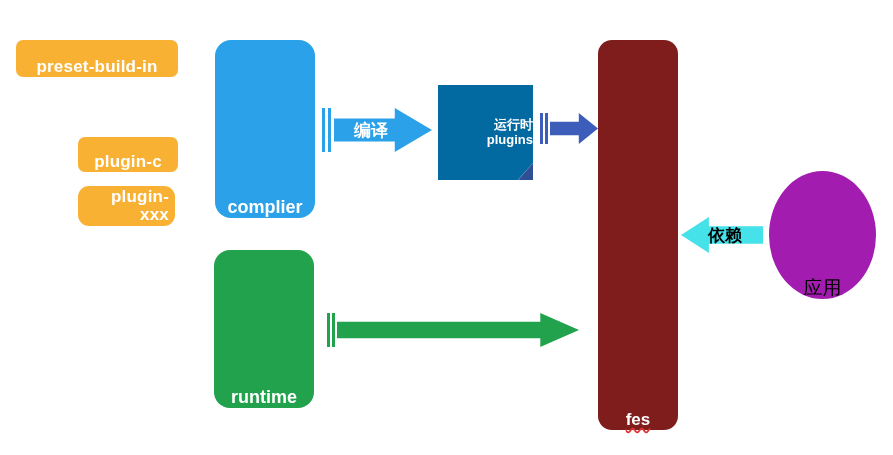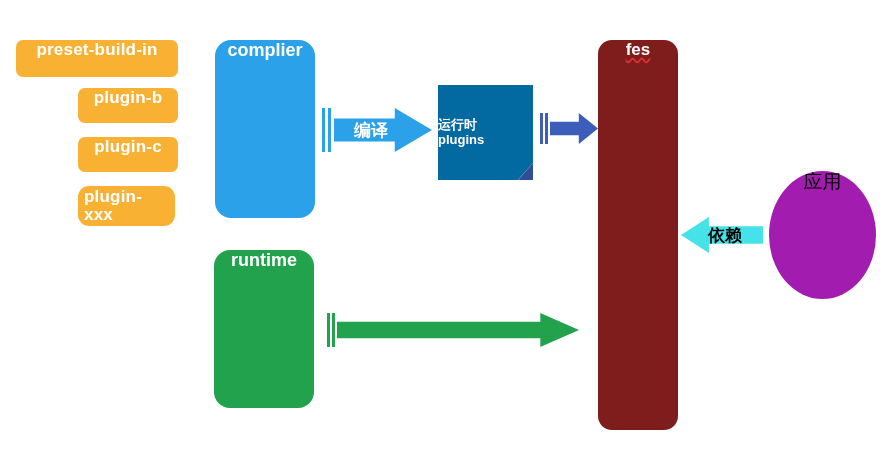--- a/index.html
+++ b/index.html
@@ -16,21 +16,21 @@
     height: 455px;
     background: #ffffff;
     overflow: hidden;
   }
 
   
   .node {
     position: absolute;
     box-sizing: border-box;
     display: flex;
-    align-items: flex-start;
+    align-items: flex-end;
     justify-content: center;
     text-align: center;
     color: #ffffff;
     line-height: 1.15;
   }
 
   
   .chip {
     background: #F8B133;
     border-radius: 7px;
@@ -144,23 +144,20 @@
 </style>
 </head>
 <body>
 
 <div id="canvas">
 
   <div class="node chip" style="left:16px; top:40px; width:162px; height:37px;">
     <span>preset-build-in</span>
   </div>
 
-  <div class="node chip" style="left:78px; top:88px; width:100px; height:35px;">
-    <span>plugin-b</span>
-  </div>
 
   <div class="node chip" style="left:78px; top:137px; width:100px; height:35px;">
     <span>plugin-c</span>
   </div>
 
   <div class="node chip two-line" style="left:78px; top:186px; width:97px; height:40px; flex-direction:column; justify-content:center;border-radius:11px;">
     <span>plugin-</span>
     <span>xxx</span>
   </div>
 

